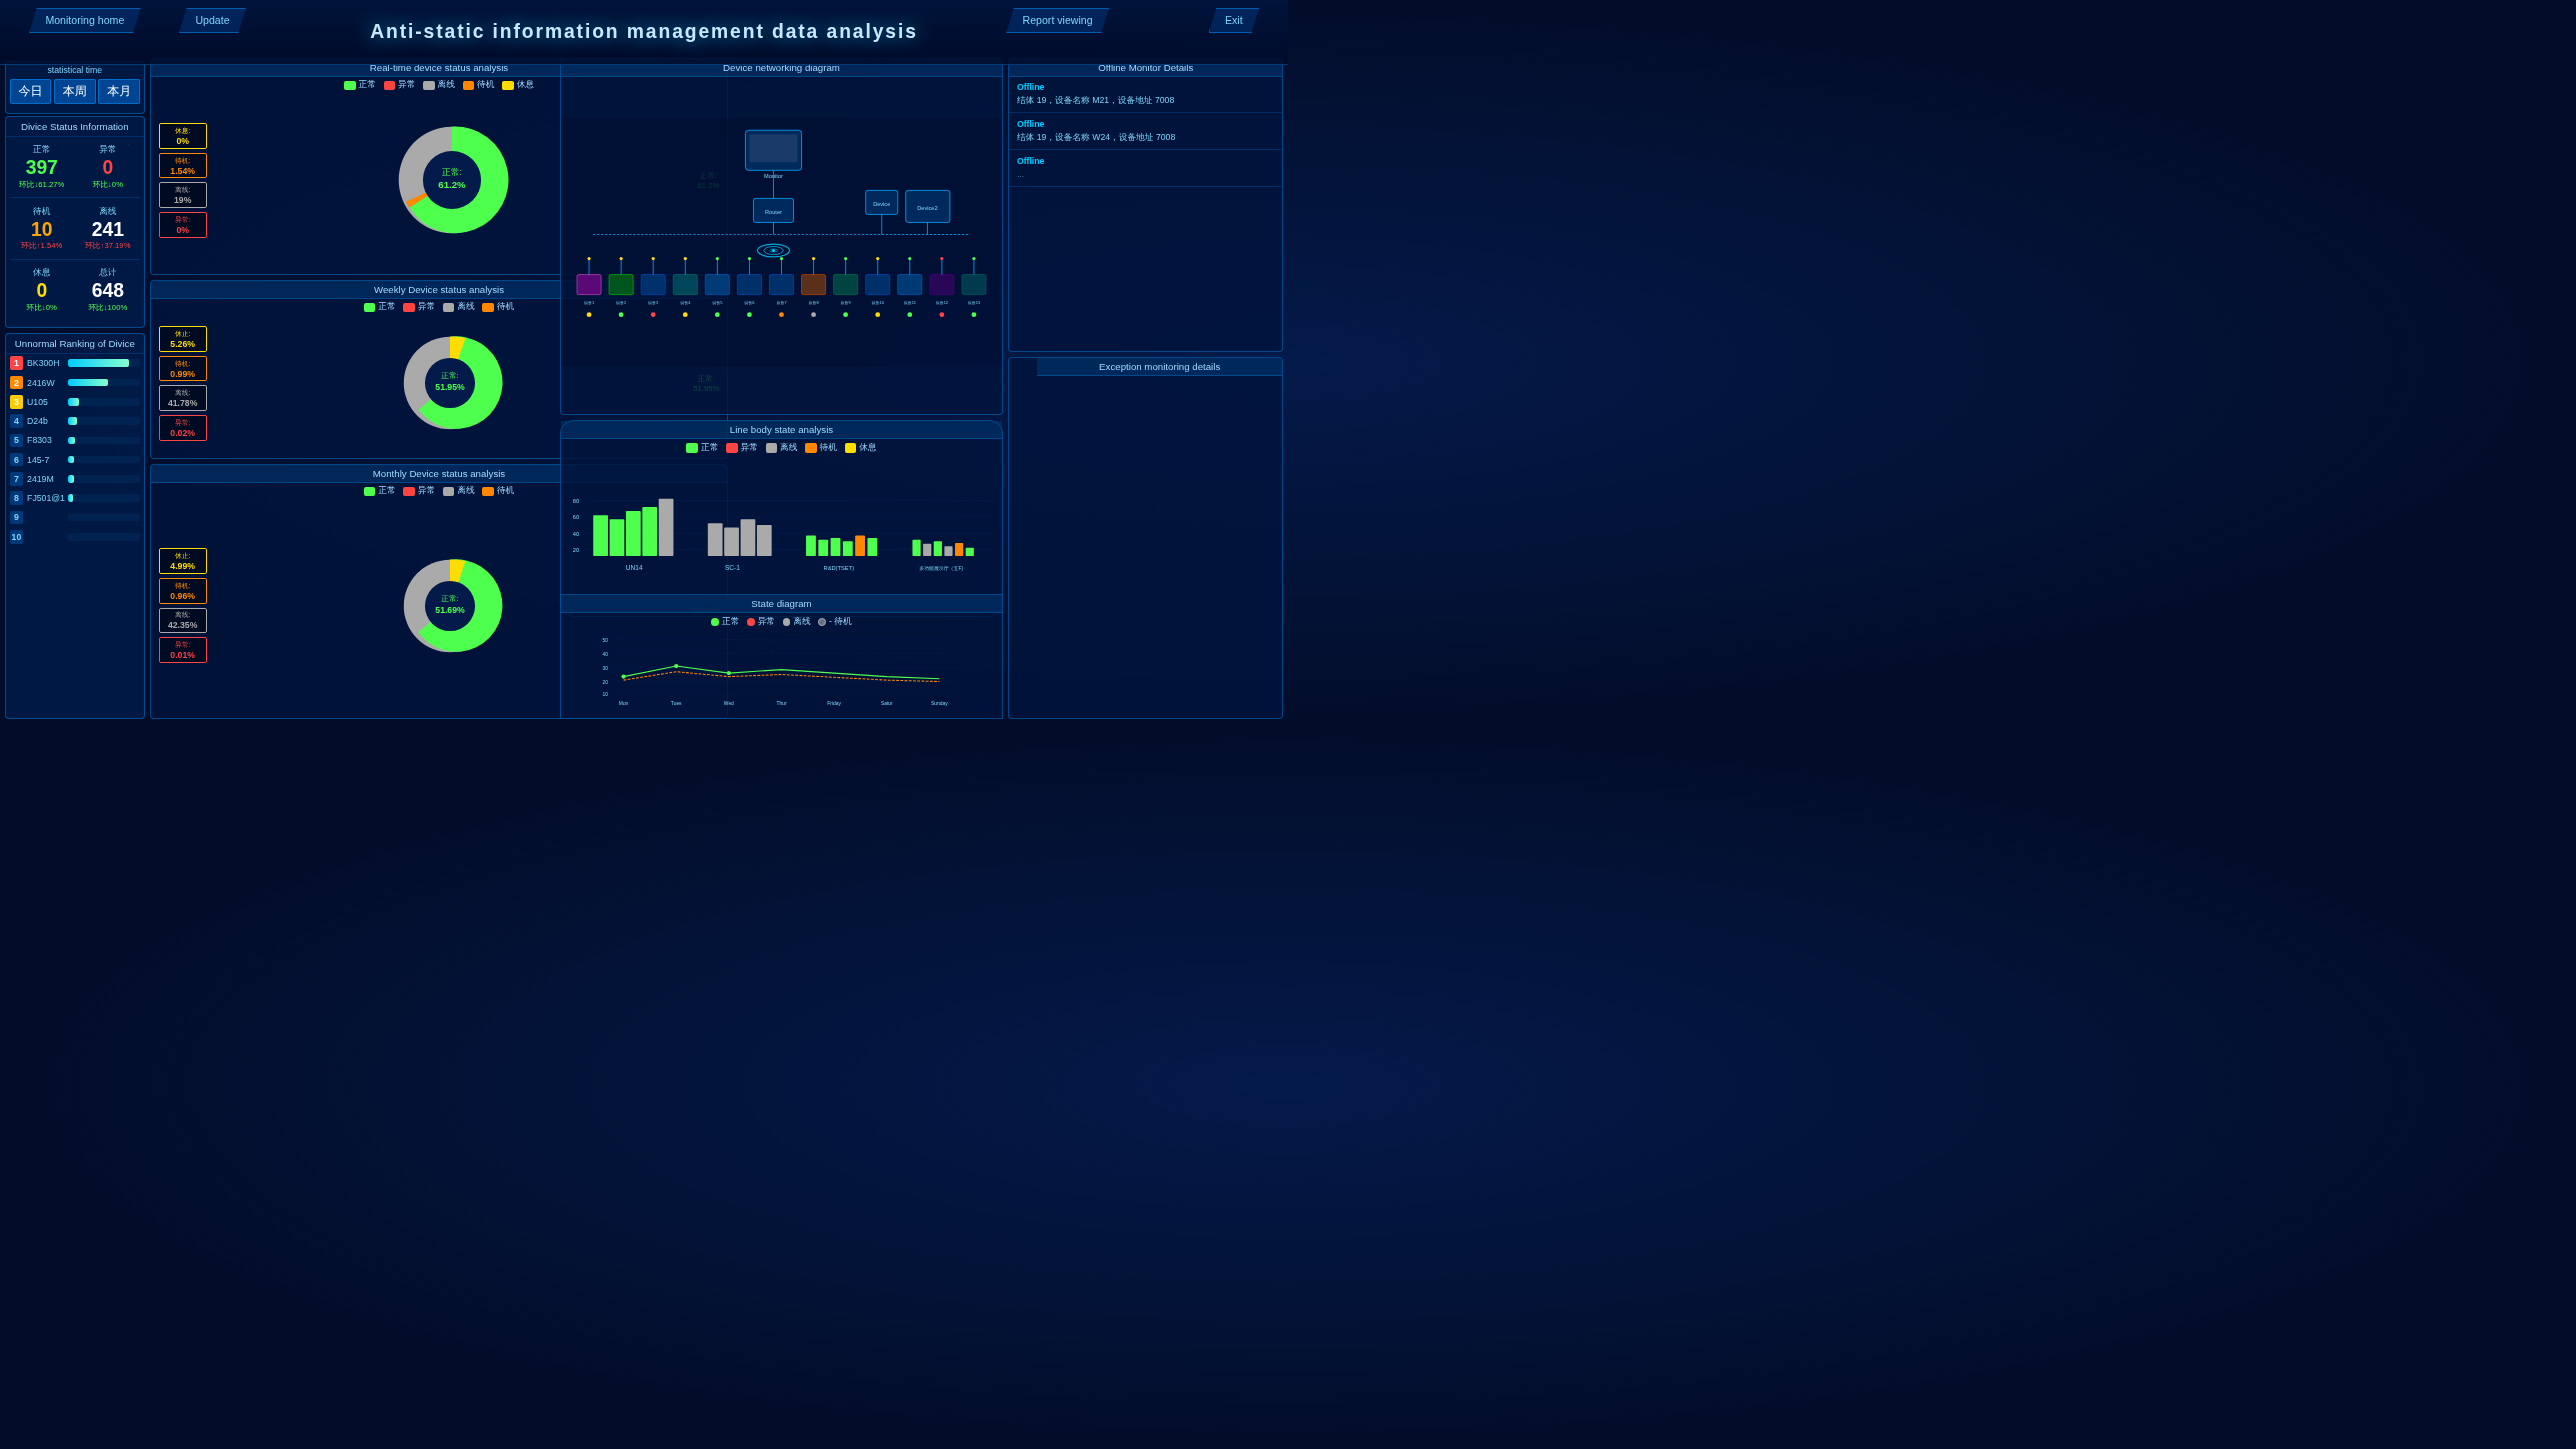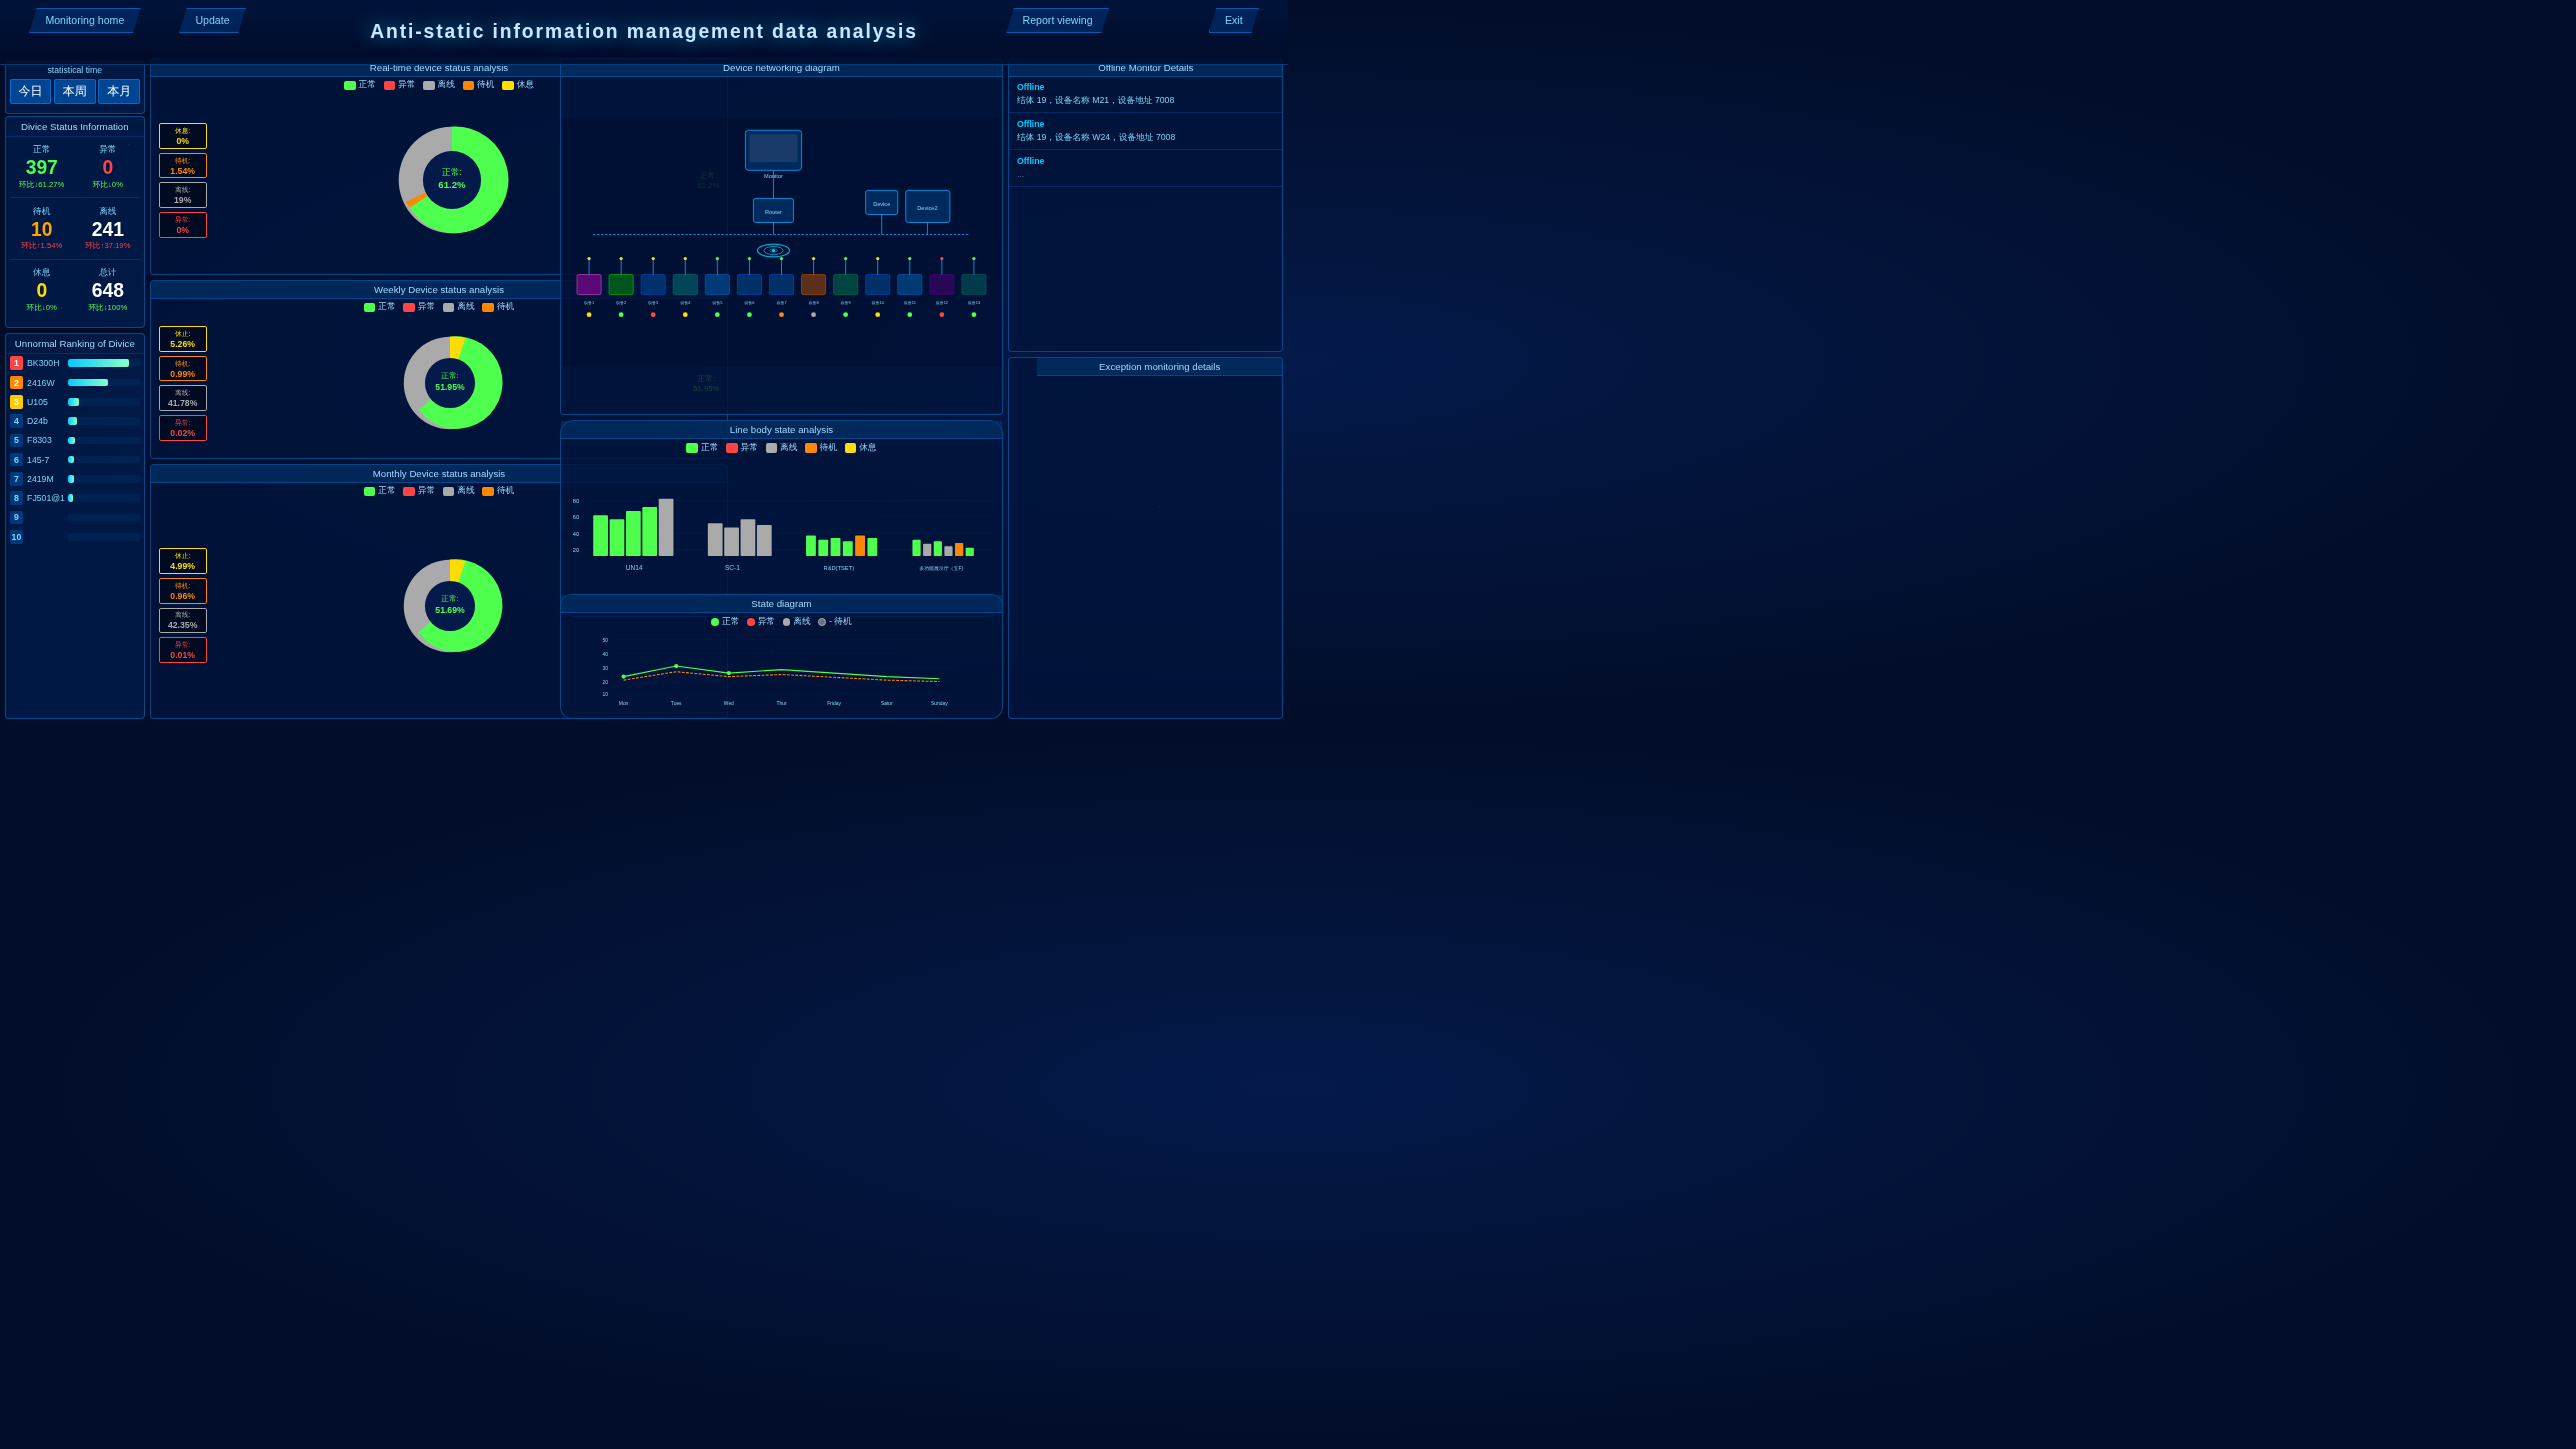--- a/index.html
+++ b/index.html
@@ -340,21 +340,21 @@
     }
 
     
     #state-diagram {
       position: absolute;
       left: 560px; right: 285px;
       top: 541px;
       bottom: 4.8px;
       background: rgba(0,20,60,0.8);
       border: 1px solid rgba(0,150,255,0.4);
-      border-radius: 12px;
+      border-radius: 0;
     }
 
     
     #right-panel {
       position: absolute;
       right: 4.8px;
       top: 4.8px; bottom: 4.8px;
       width: 275px;
     }
     #offline-monitor {

